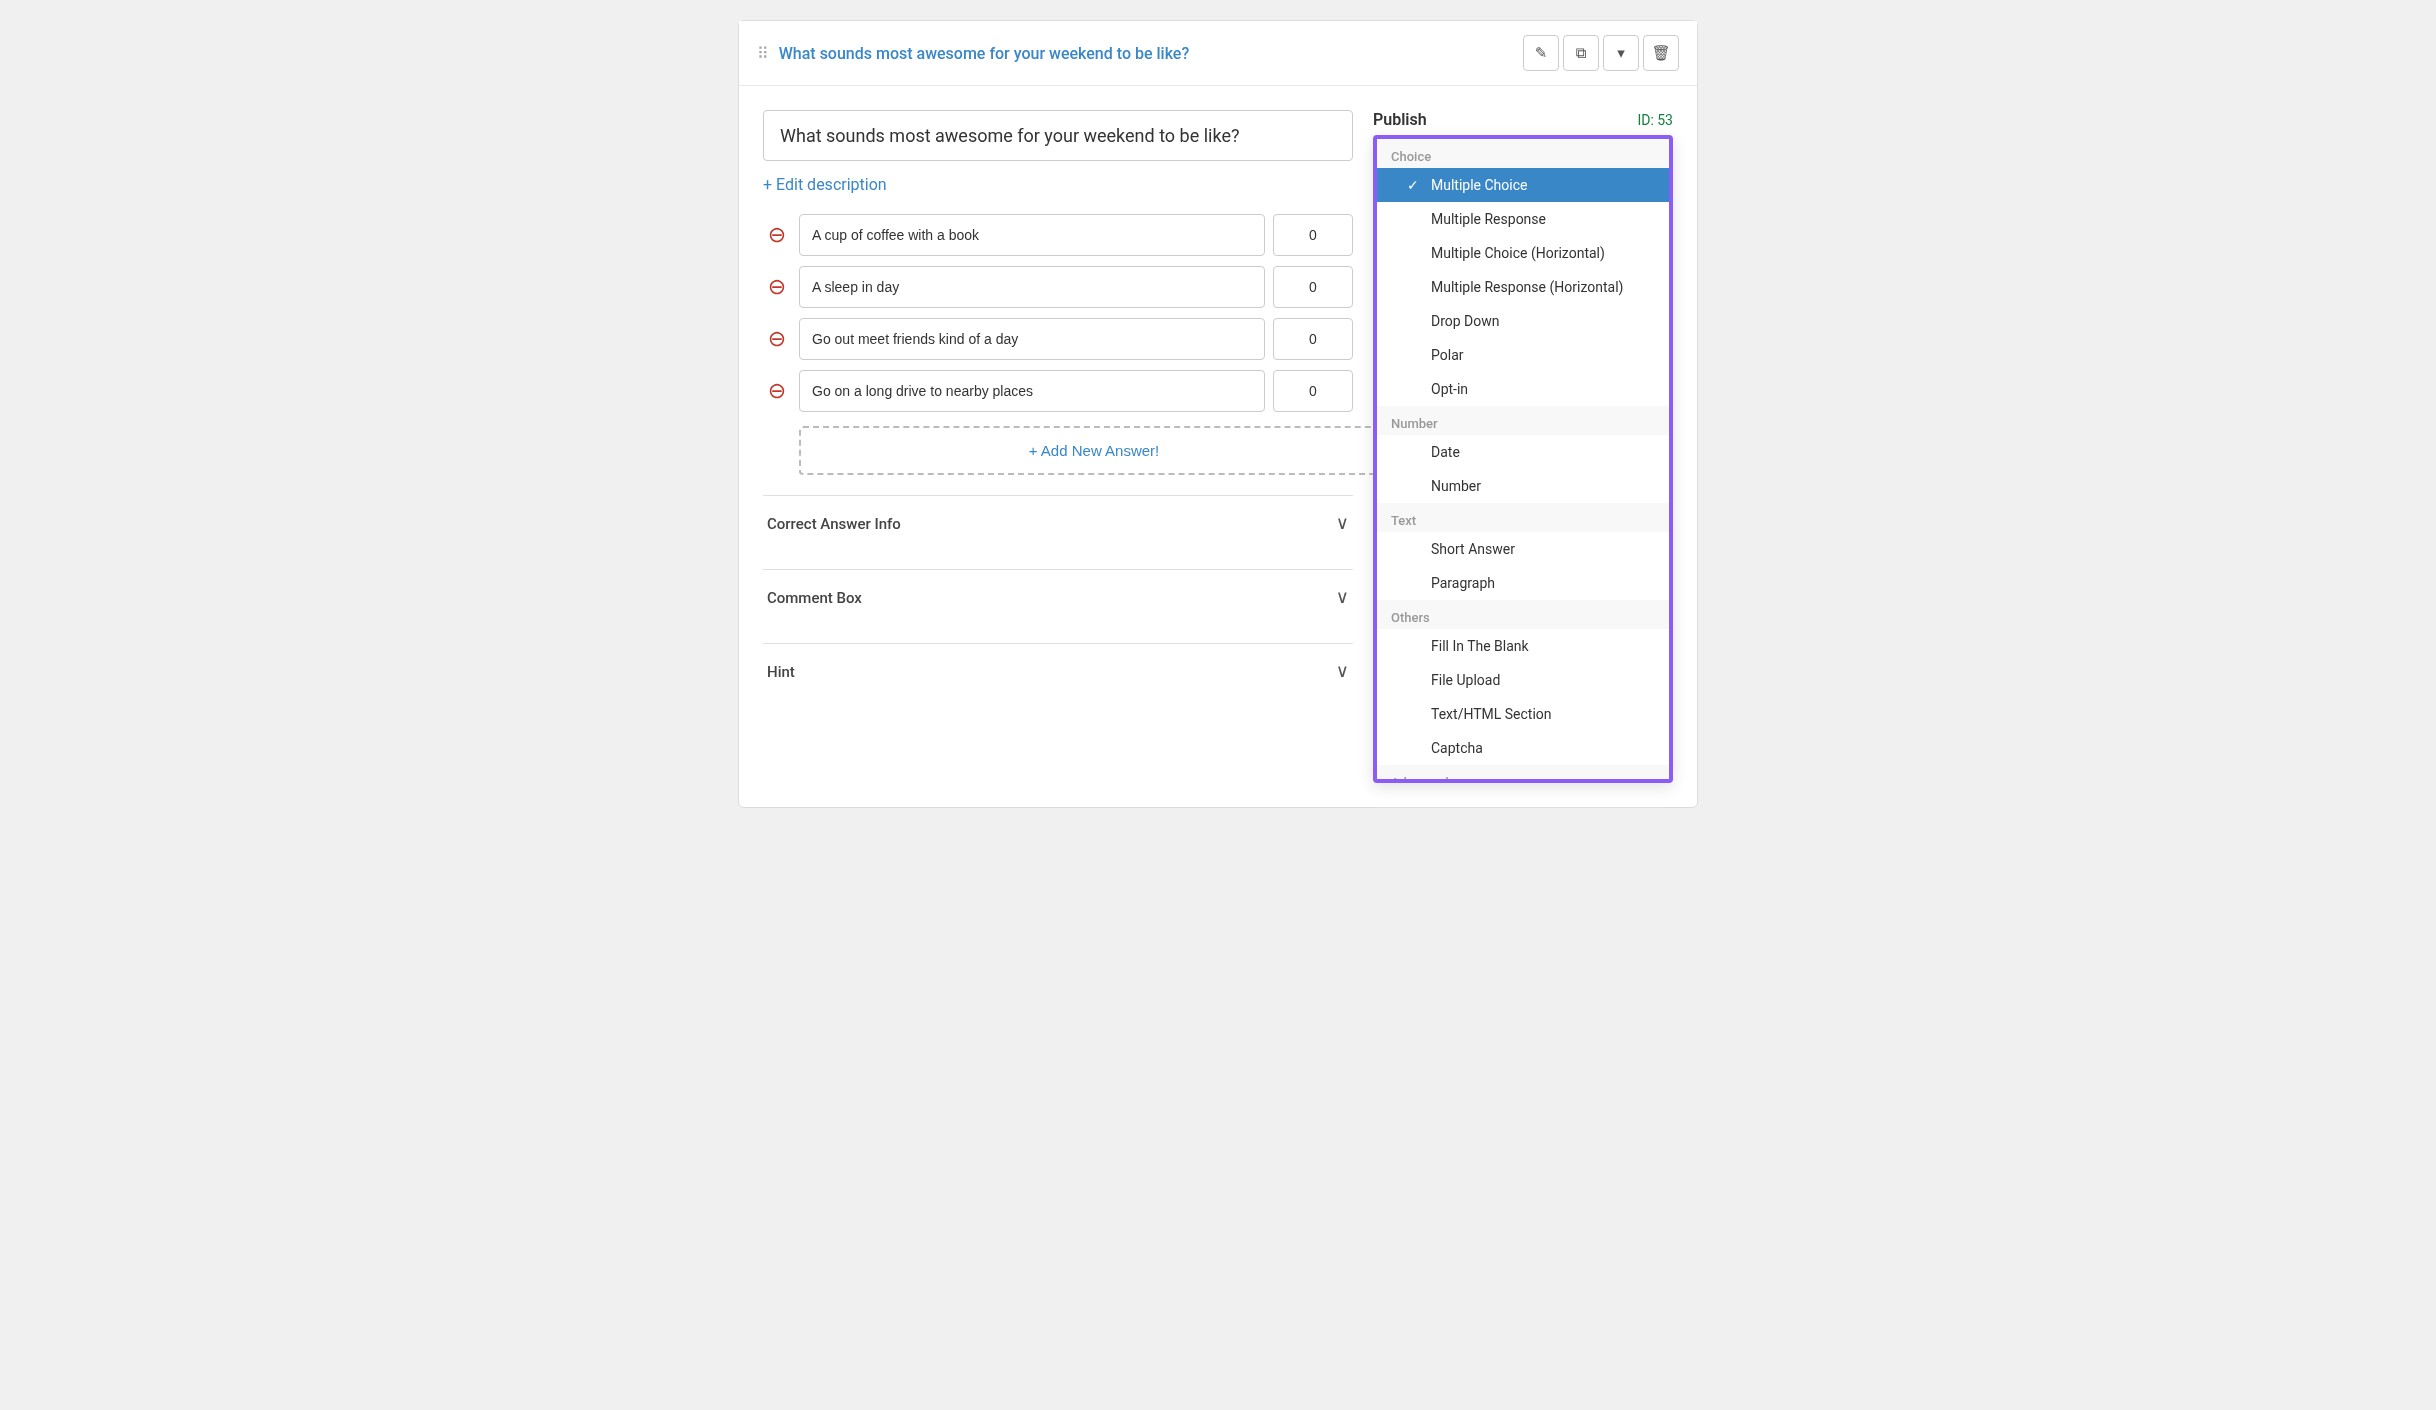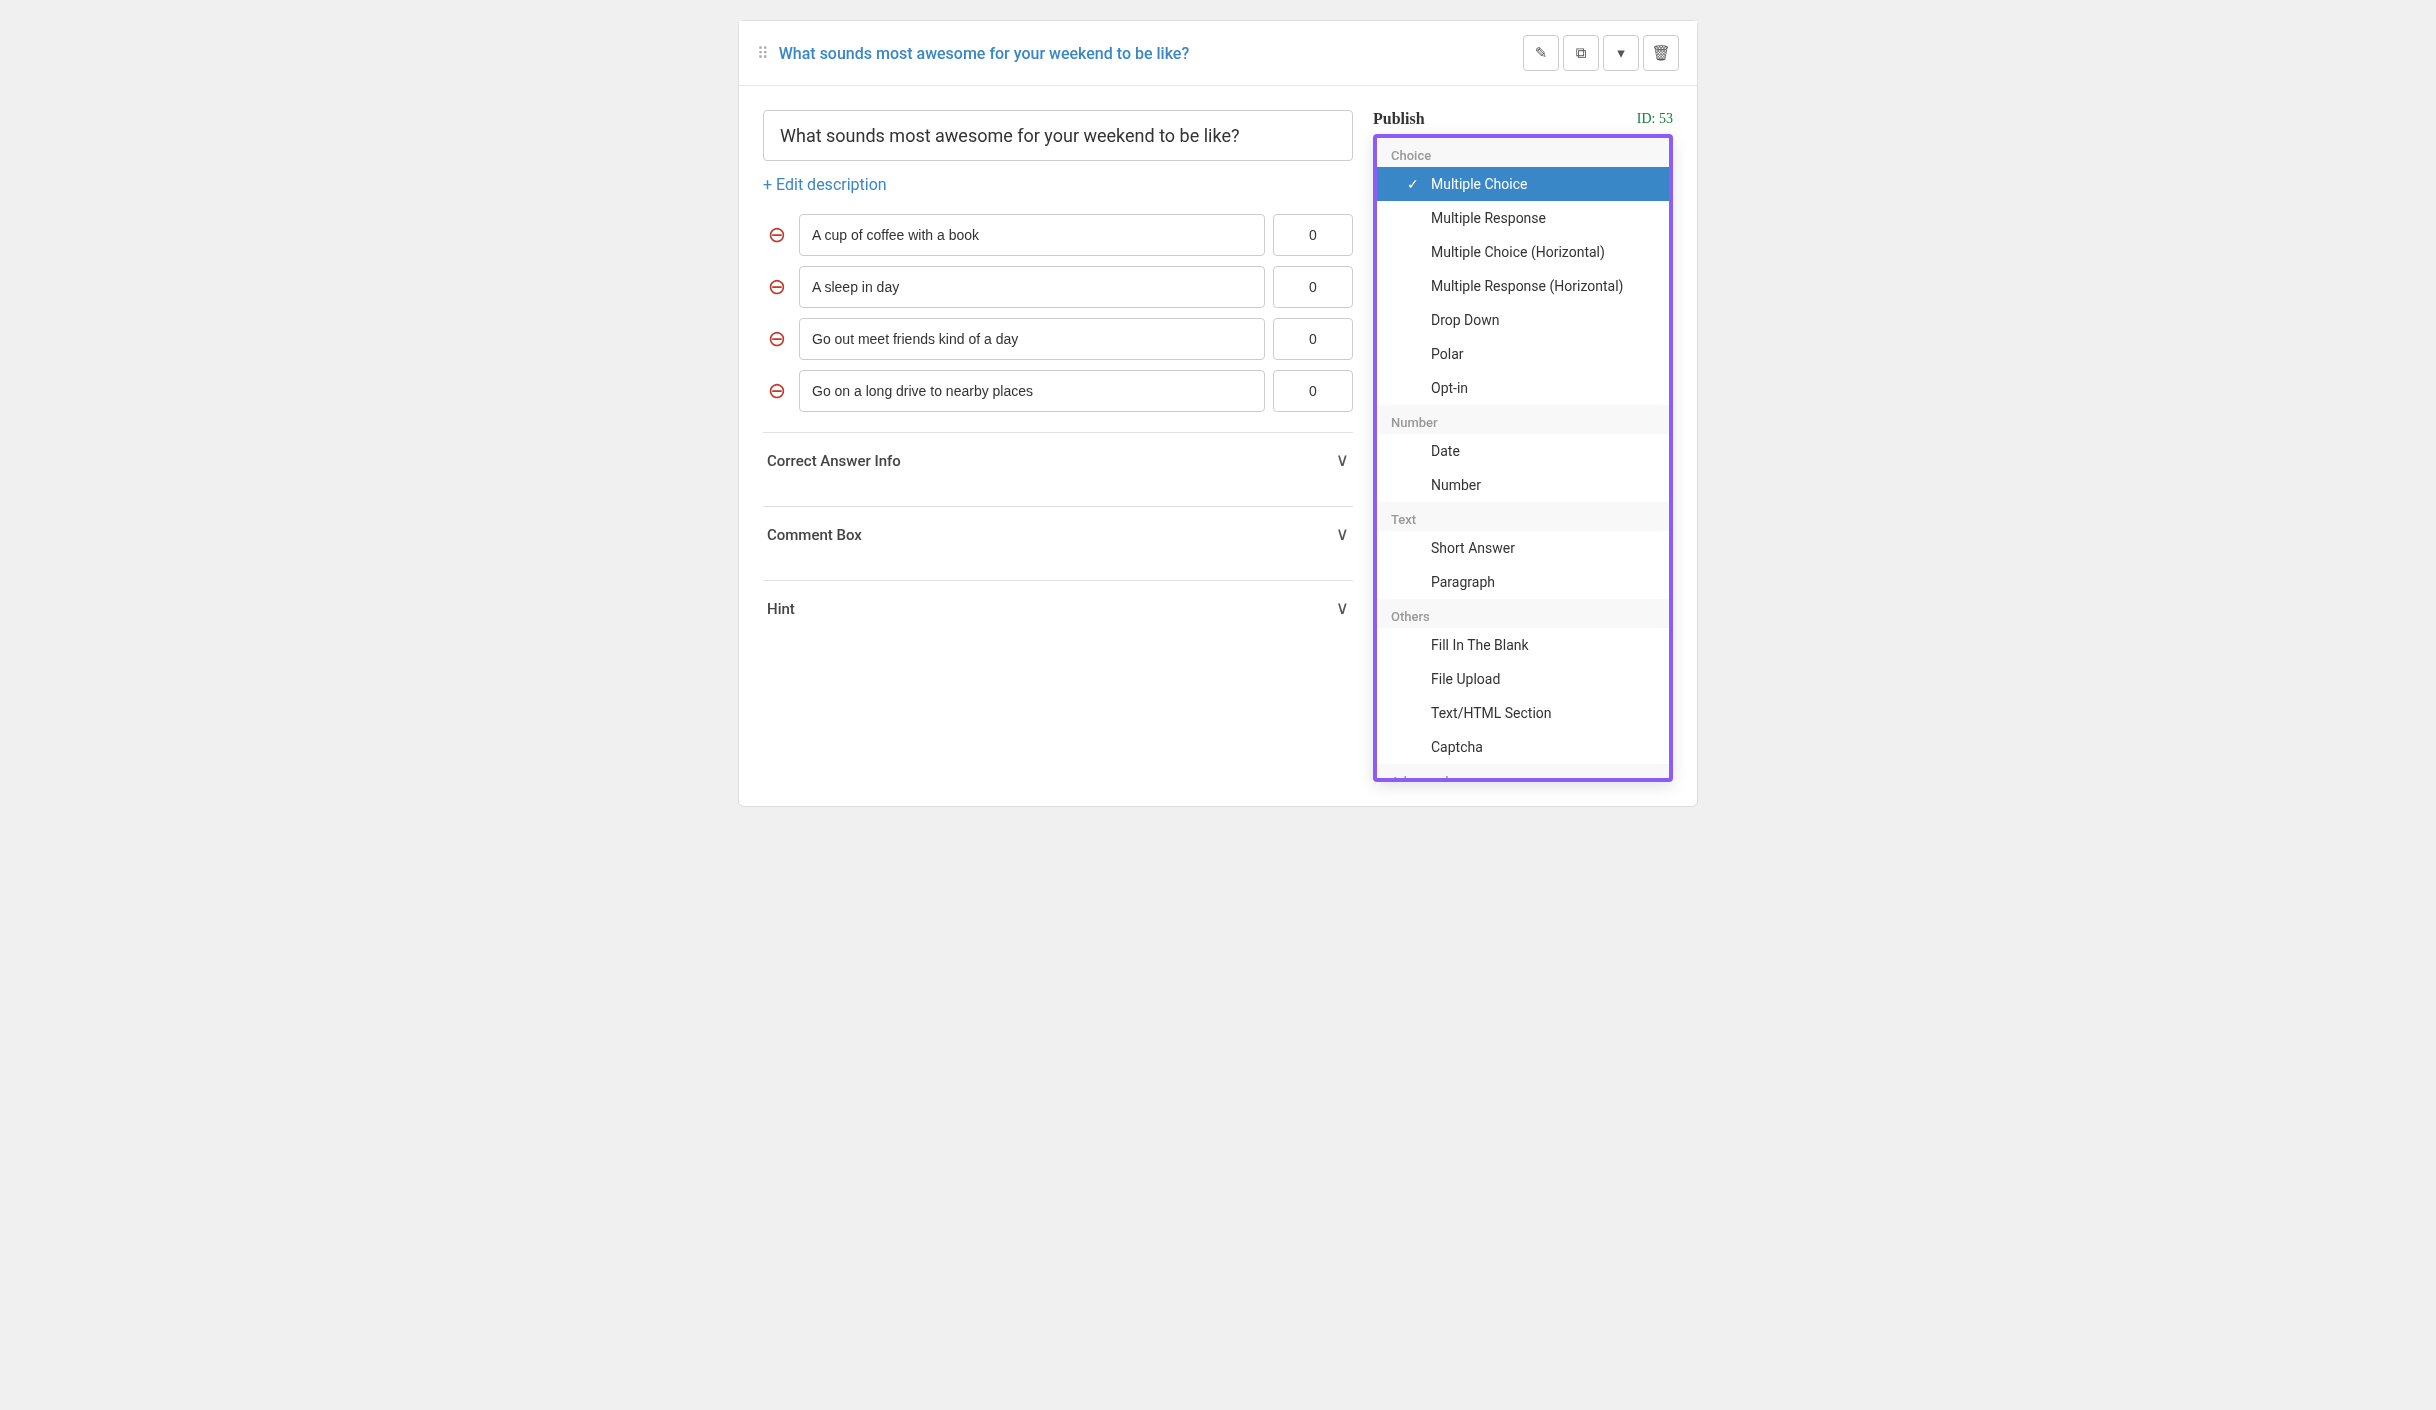--- a/index.html
+++ b/index.html
@@ -188,21 +188,20 @@
       flex-shrink: 0;
       margin-left: 20px;
       position: relative;
     }
 
     .publish-bar {
       display: flex;
       align-items: center;
       justify-content: space-between;
       margin-bottom: 6px;
-      font-family: Liberation Serif, serif;
     }
 
     .publish-label {
       font-size: 16px;
       font-weight: 600;
       color: #333;
     }
 
     .id-label {
       font-size: 14px;
@@ -302,20 +301,21 @@
         </div>
 
         <div class="answer-row">
           <button class="remove-btn">⊖</button>
           <input class="answer-input" type="text" value="Go on a long drive to nearby places" style="">
           <input class="score-input" type="text" value="0" style="">
         </div>
 
       </div>
 
+      <button class="add-answer-btn">+ Add New Answer!</button>
 
       
       <div class="collapsible-section">
         <div class="collapsible-header">
           <span>Correct Answer Info</span>
           <span class="chevron-icon">∨</span>
         </div>
       </div>
 
       <div class="collapsible-section">

